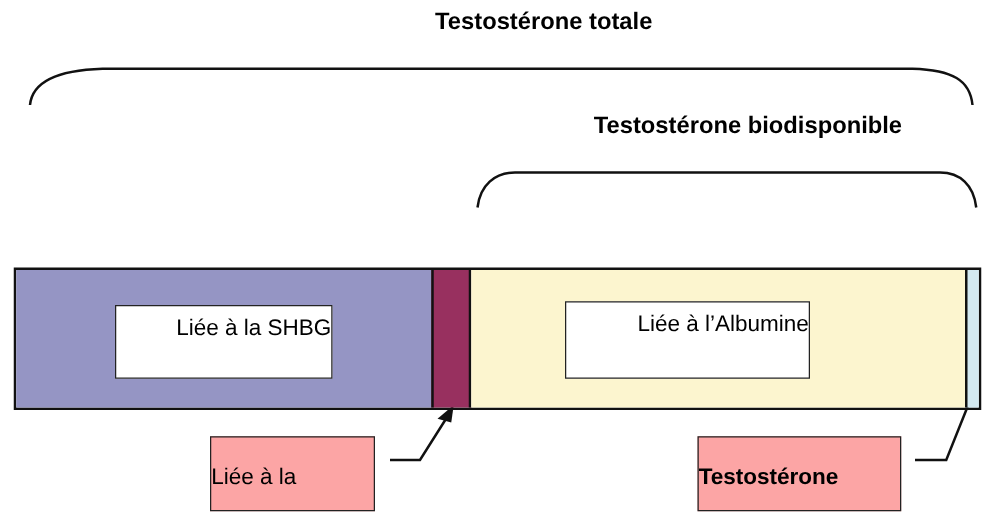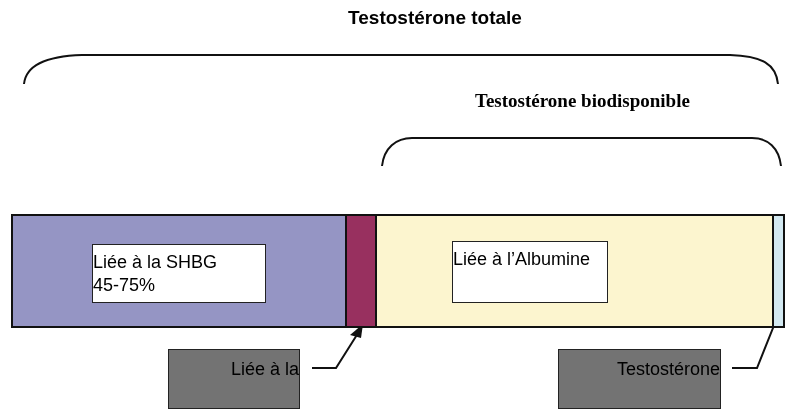--- a/index.html
+++ b/index.html
@@ -1,29 +1,29 @@
 <!DOCTYPE html>
 <html><head>
 <meta charset="utf-8">
 <style>
   html, body { margin:0; padding:0; background:#ffffff; }
   body { width:800px; height:419px; position:relative; overflow:hidden;
          font-family:"Liberation Sans", sans-serif; color:#000; }
   .abs { position:absolute;margin-left:35px; }
   .title { font-weight:bold; font-size:19px; white-space:nowrap; }
   #title-total { left:0; width:800px; top:7px; text-align:center; }
-  #title-bio { left:440px; top:90px;font-family:Liberation Serif, serif; }
+  #title-bio { left:440px; top:90px; }
   svg.lines { position:absolute; left:0; top:0; }
   .bar { position:absolute; top:214px; height:114px; box-sizing:border-box; border:2px solid #111; }
   .seg { position:absolute; top:0; bottom:0; box-sizing:border-box; }
   .label-box { position:absolute; background:#fff; border:1.5px solid #222; box-sizing:border-box;
-               text-align:left; font-size:18px; line-height:23px; padding-top:6px; }
-  .callout { position:absolute; background:#737373; border:1.5px solid #222; box-sizing:border-box;
-             text-align:right; font-size:18px; line-height:23px; padding-top:8px; }
-  .b { font-weight:normal; }
+               text-align:right; font-size:18px; line-height:23px; padding-top:6px; }
+  .callout { position:absolute; background:#fca5a5; border:1.5px solid #222; box-sizing:border-box;
+             text-align:left; font-size:18px; line-height:23px; padding-top:20px; }
+  .b { font-weight:bold; }
 </style>
 </head>
 <body>
 
 <div id="title-total" class="abs title">Testostérone totale</div>
 <div id="title-bio" class="abs title">Testostérone biodisponible</div>
 
 <svg class="lines" width="800" height="419">
 
   <path d="M24 84 C 26 64, 50 56, 82 55 L 730 55 C 762 56, 776 64, 778 84" fill="none" stroke="#111" stroke-width="2"></path>
@@ -39,24 +39,23 @@
 
 <div class="bar" style="left:11px; width:774px;">
   <div class="seg" id="seg-shbg" style="left: 0px; width: 332px; background: rgb(149, 149, 196);"></div>
   <div class="seg" id="seg-cbg" style="left: 332px; width: 32px; border-left: 2px solid rgb(17, 17, 17); border-right: 2px solid rgb(17, 17, 17); background: rgb(152, 48, 95);"></div>
   <div class="seg" id="seg-albumin" style="left: 364px; width: 395px; background: rgb(252, 245, 207);"></div>
   <div class="seg" id="seg-free" style="left: 759px; width: 11px; border-left: 2px solid rgb(17, 17, 17); background: rgb(211, 233, 241);"></div>
 </div>
 
 <div class="label-box" style="left:92px; top:244px; width:174px; height:59px;">
   <div>Liée à la SHBG</div>
-  <div>45-75%</div>
 </div>
 
-<div class="label-box" style="left:452px; top:241px; width:156px; height:62px;">
+<div class="label-box" style="left:452px; top:241px; width:196px; height:62px;">
   <div>Liée à l’Albumine</div>
 </div>
 
 <div class="callout" style="left:168px; top:349px; width:132px; height:60px;">
   <div>Liée à la</div>
 </div>
 
 <div class="callout" style="left:558px; top:349px; width:163px; height:60px;">
   <div class="b">Testostérone</div>
 </div>

